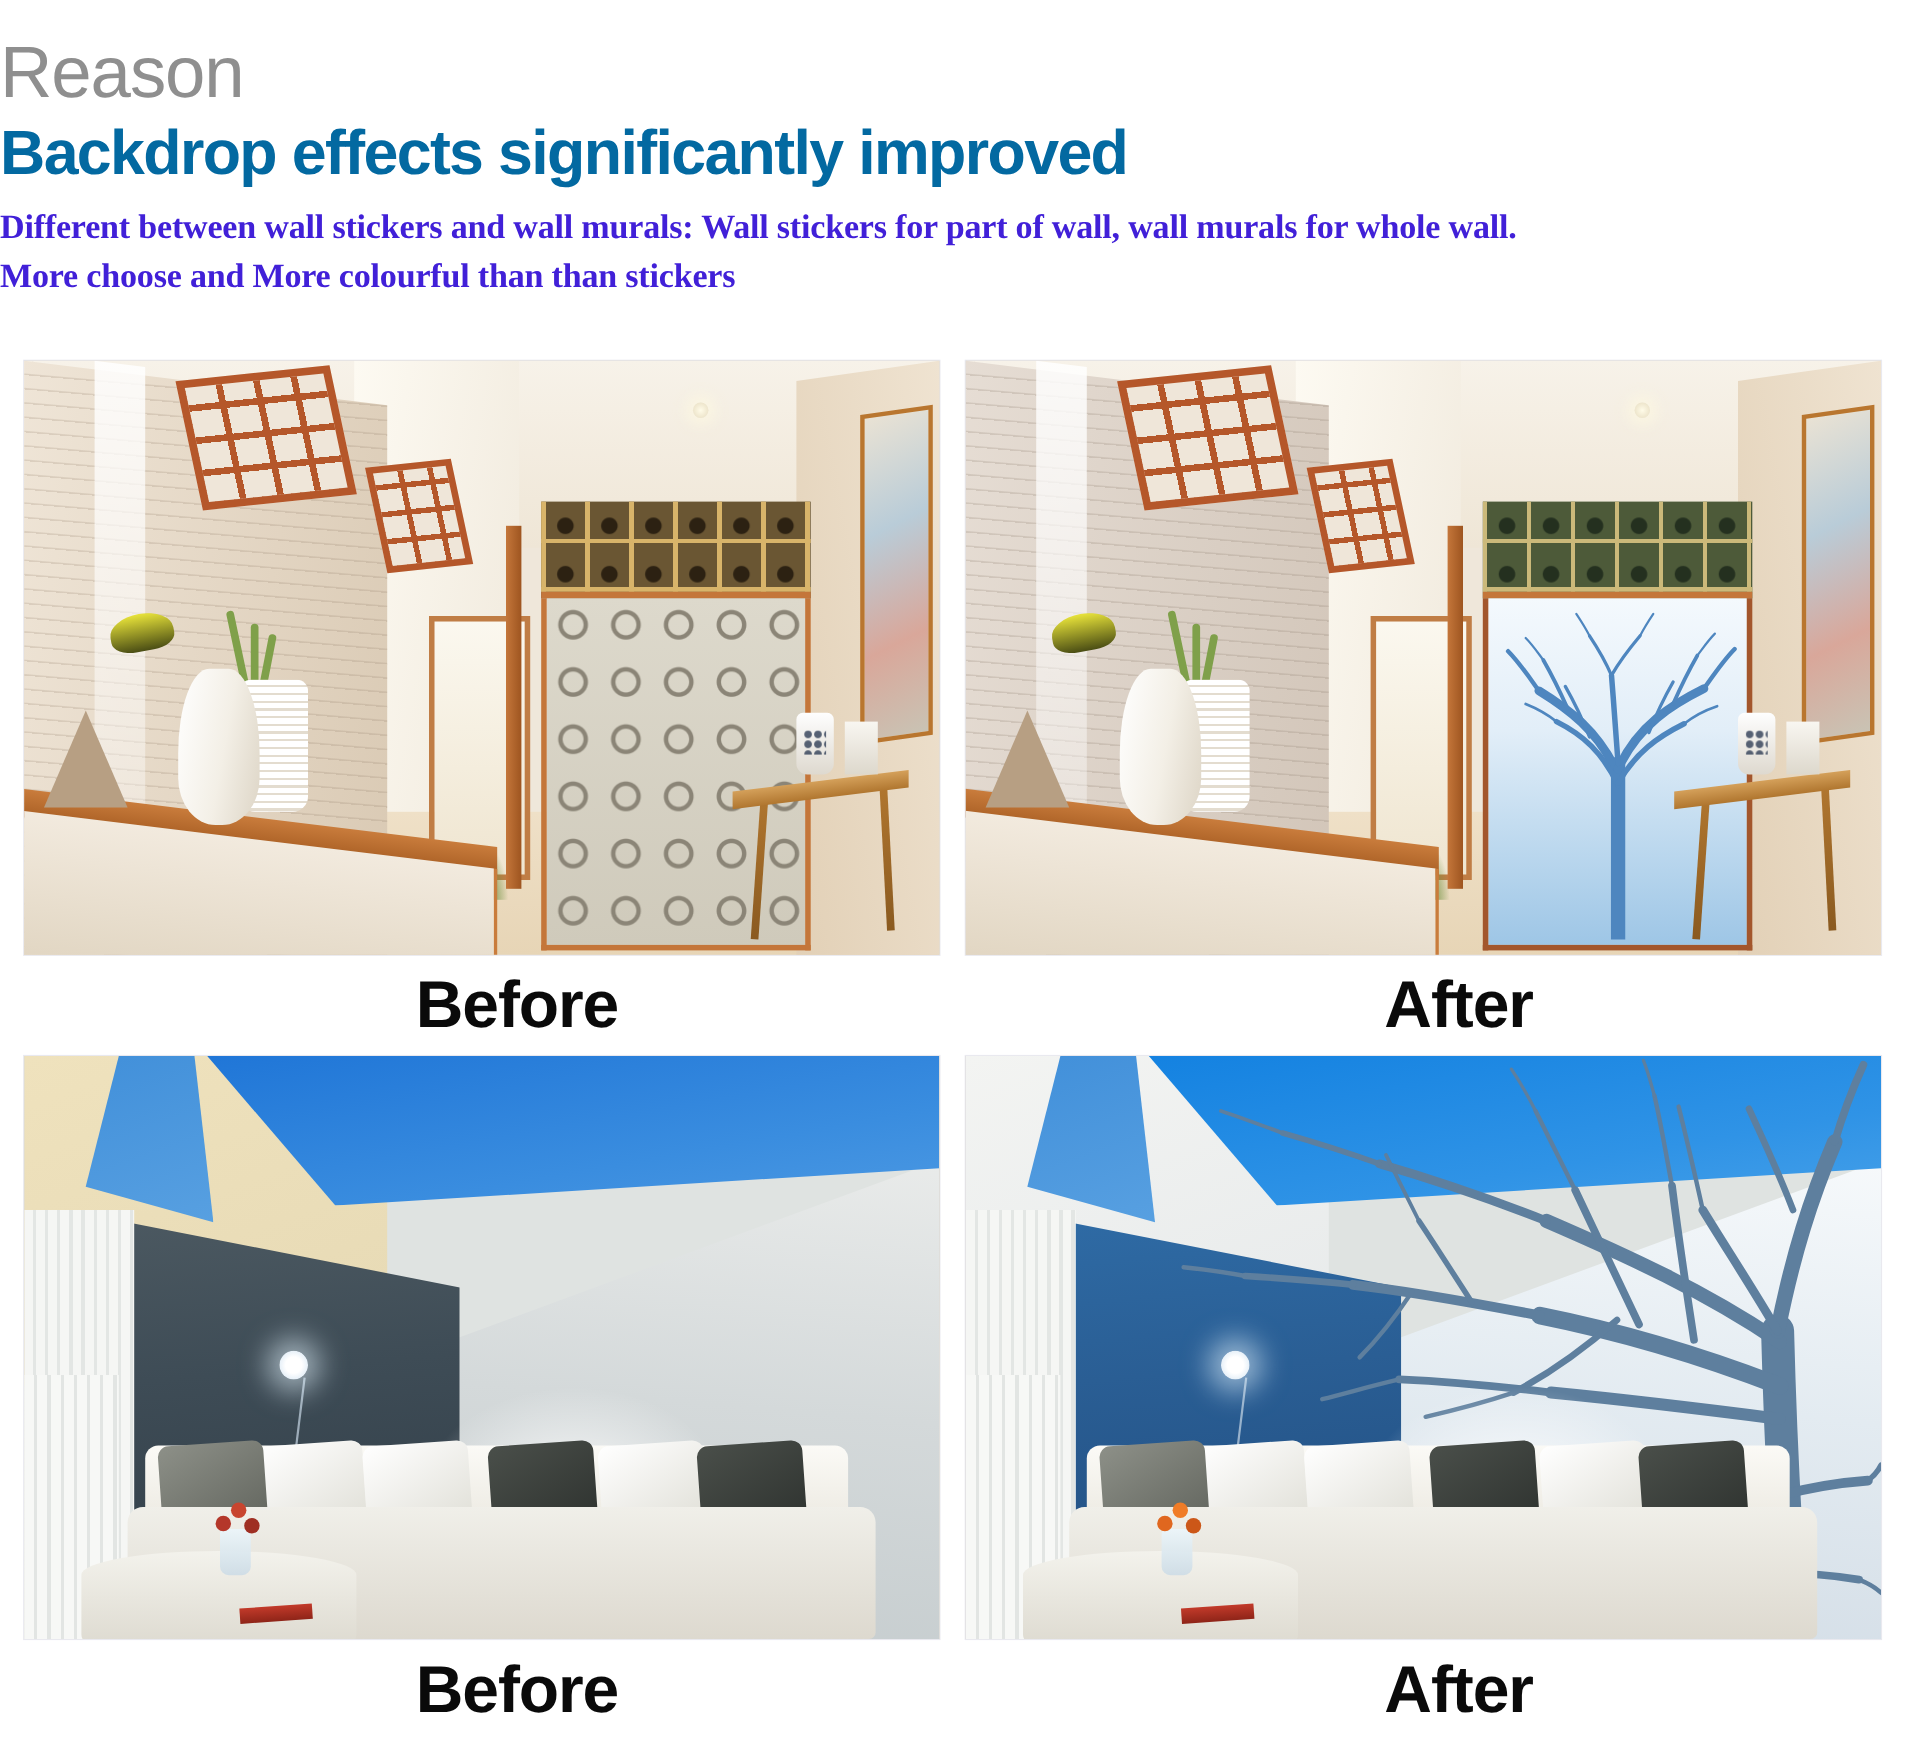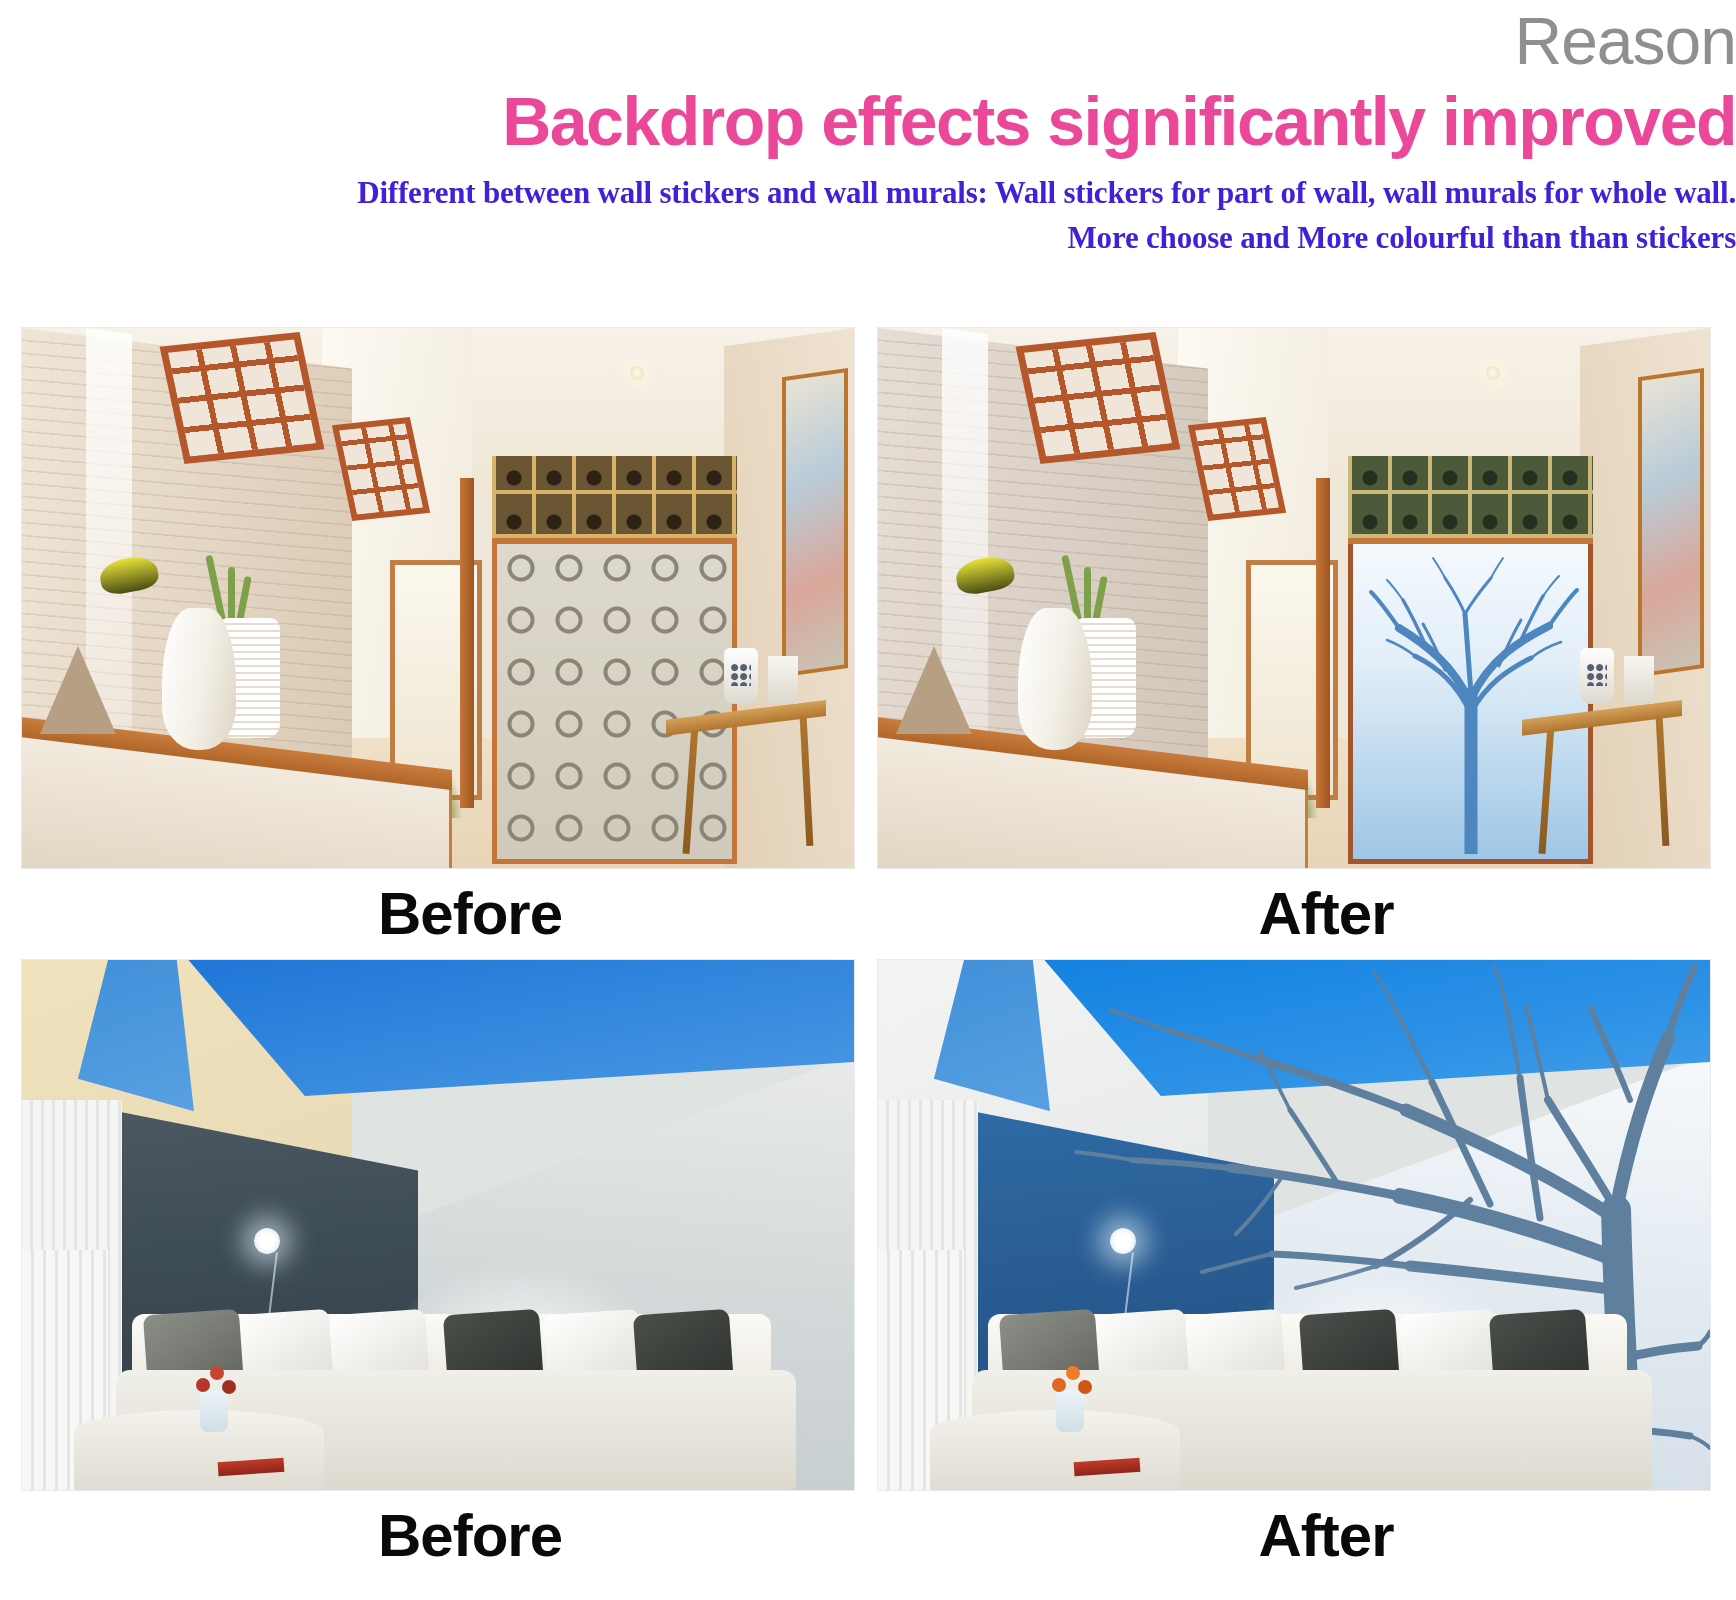--- a/index.html
+++ b/index.html
@@ -13,42 +13,42 @@
     width: 1736px;
     height: 1600px;
     font-family: "Liberation Sans", sans-serif;
     overflow: hidden;
     position: relative;
   }
 
   
   .header {
     width: 100%;
-    padding-top: 8px;
-    text-align: right;
+    padding-top: 32px;
+    text-align: left;
   }
   .reason-title {
     font-family: "Liberation Sans", sans-serif;
     font-size: 66px;
     font-weight: 400;
     color: #8f8f8f;
     letter-spacing: -1px;
     line-height: 1.0;
     margin: 0;
     height: 72px;
     filter: blur(0.4px);
   }
   .main-title {
     font-family: "Liberation Sans", sans-serif;
-    font-size: 68px;
+    font-size: 57px;
     font-weight: bold;
-    color: #ec4899;
+    color: #0369a1;
     letter-spacing: -1.5px;
     line-height: 1.05;
-    margin: 6px 0 0 16px;
+    margin: 6px 0 0 0;
     white-space: nowrap;
   }
   .subtitle-block {
     margin-top: 14px;
   }
   .subtitle-line {
     font-family: Liberation Serif, serif;
     font-size: 31px;
     font-weight: bold;
     color: #4120d8;

